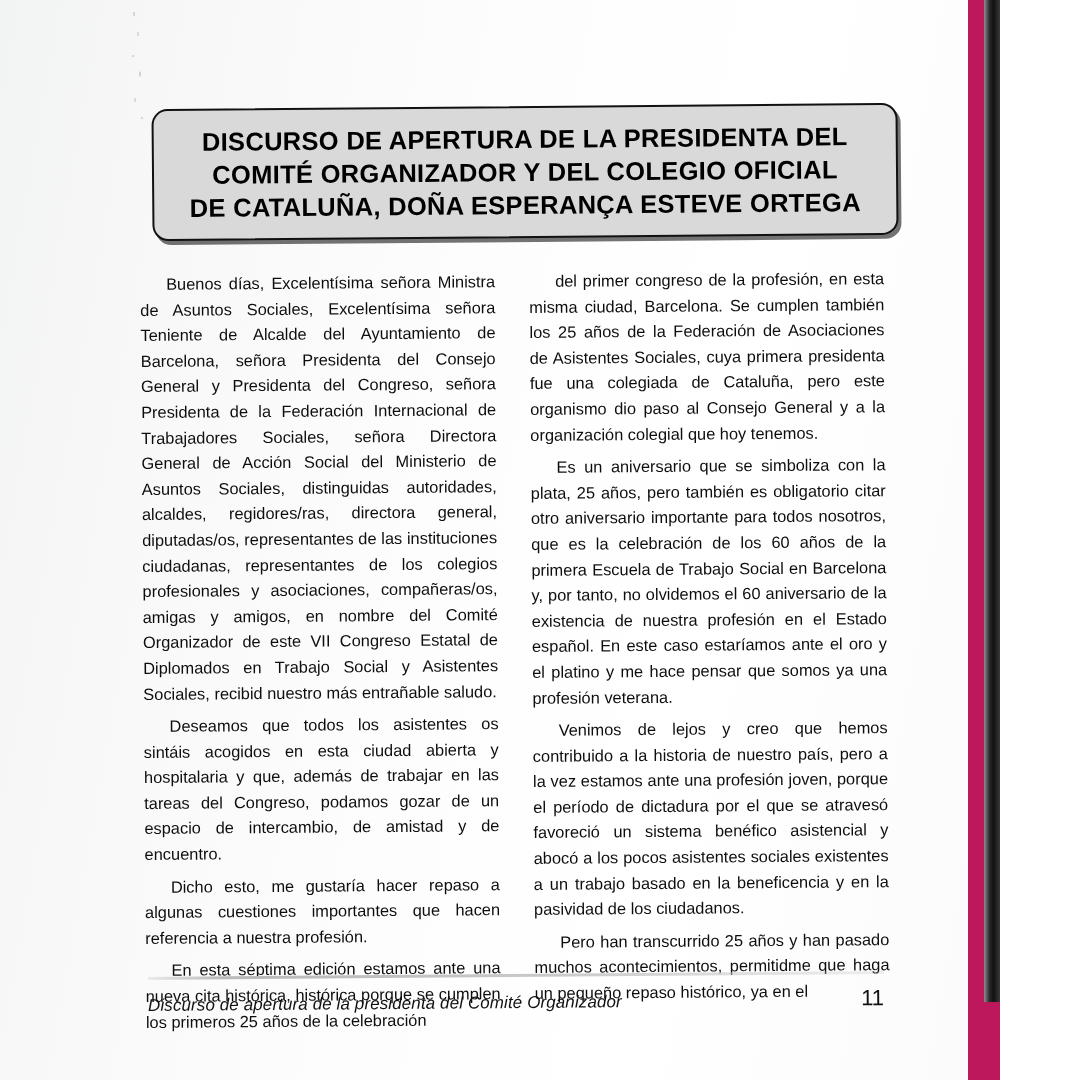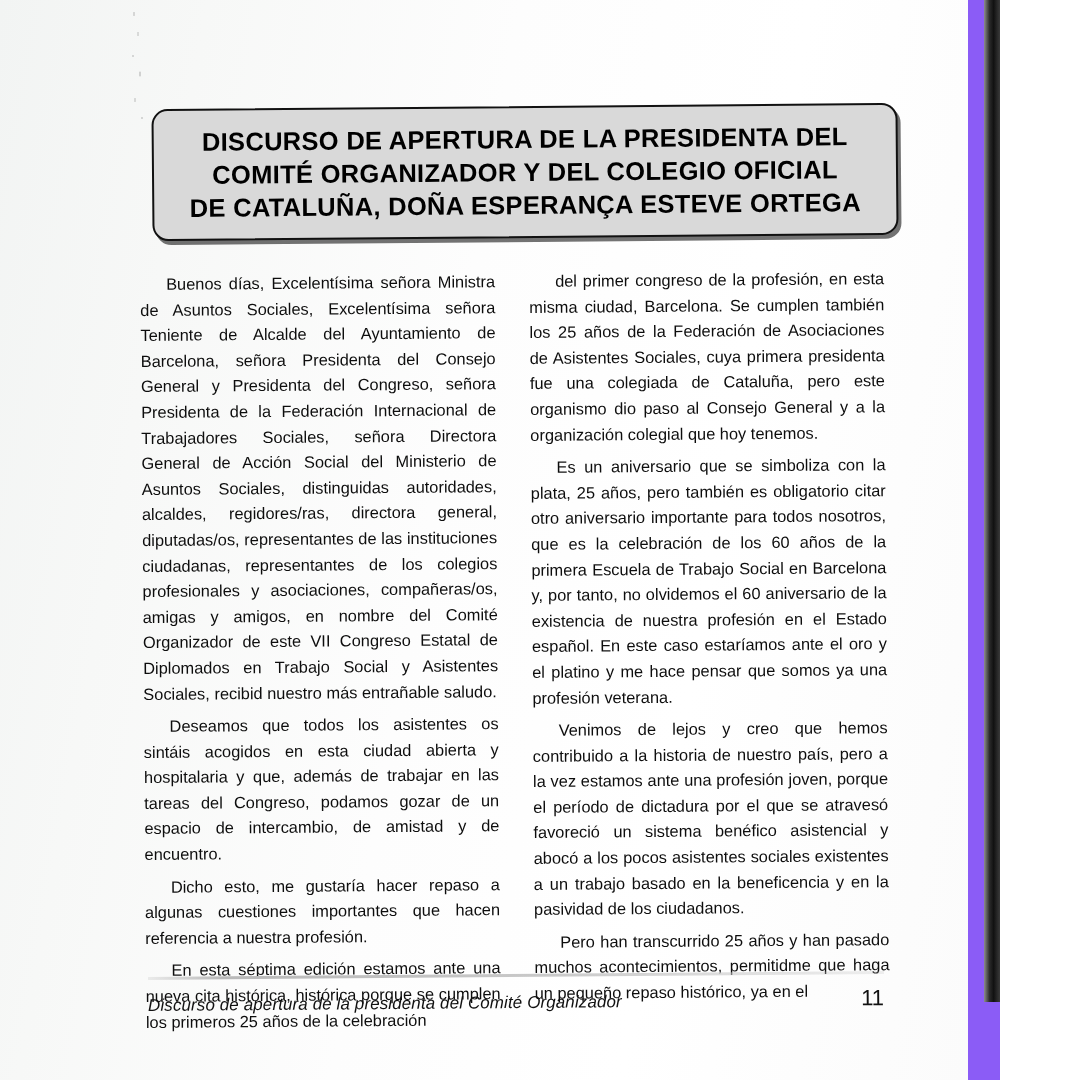--- a/index.html
+++ b/index.html
@@ -10,21 +10,21 @@
     width: 1080px;
     height: 1080px;
     background: #ffffff;
     font-family: "Liberation Sans", sans-serif;
     overflow: hidden;
   }
   .page {
     position: relative;
     width: 1080px;
     height: 1080px;
-    background: #8b5cf6;
+    background: #be185d;
     overflow: hidden;
   }
   
   .scan {
     position: absolute;
     left: 0;
     top: 0;
     width: 968px;
     height: 1080px;
     background: linear-gradient(100deg, #f2f4f3 0%, #f7f8f7 18%, #fdfdfd 45%, #ffffff 70%, #fbfbfb 100%);

